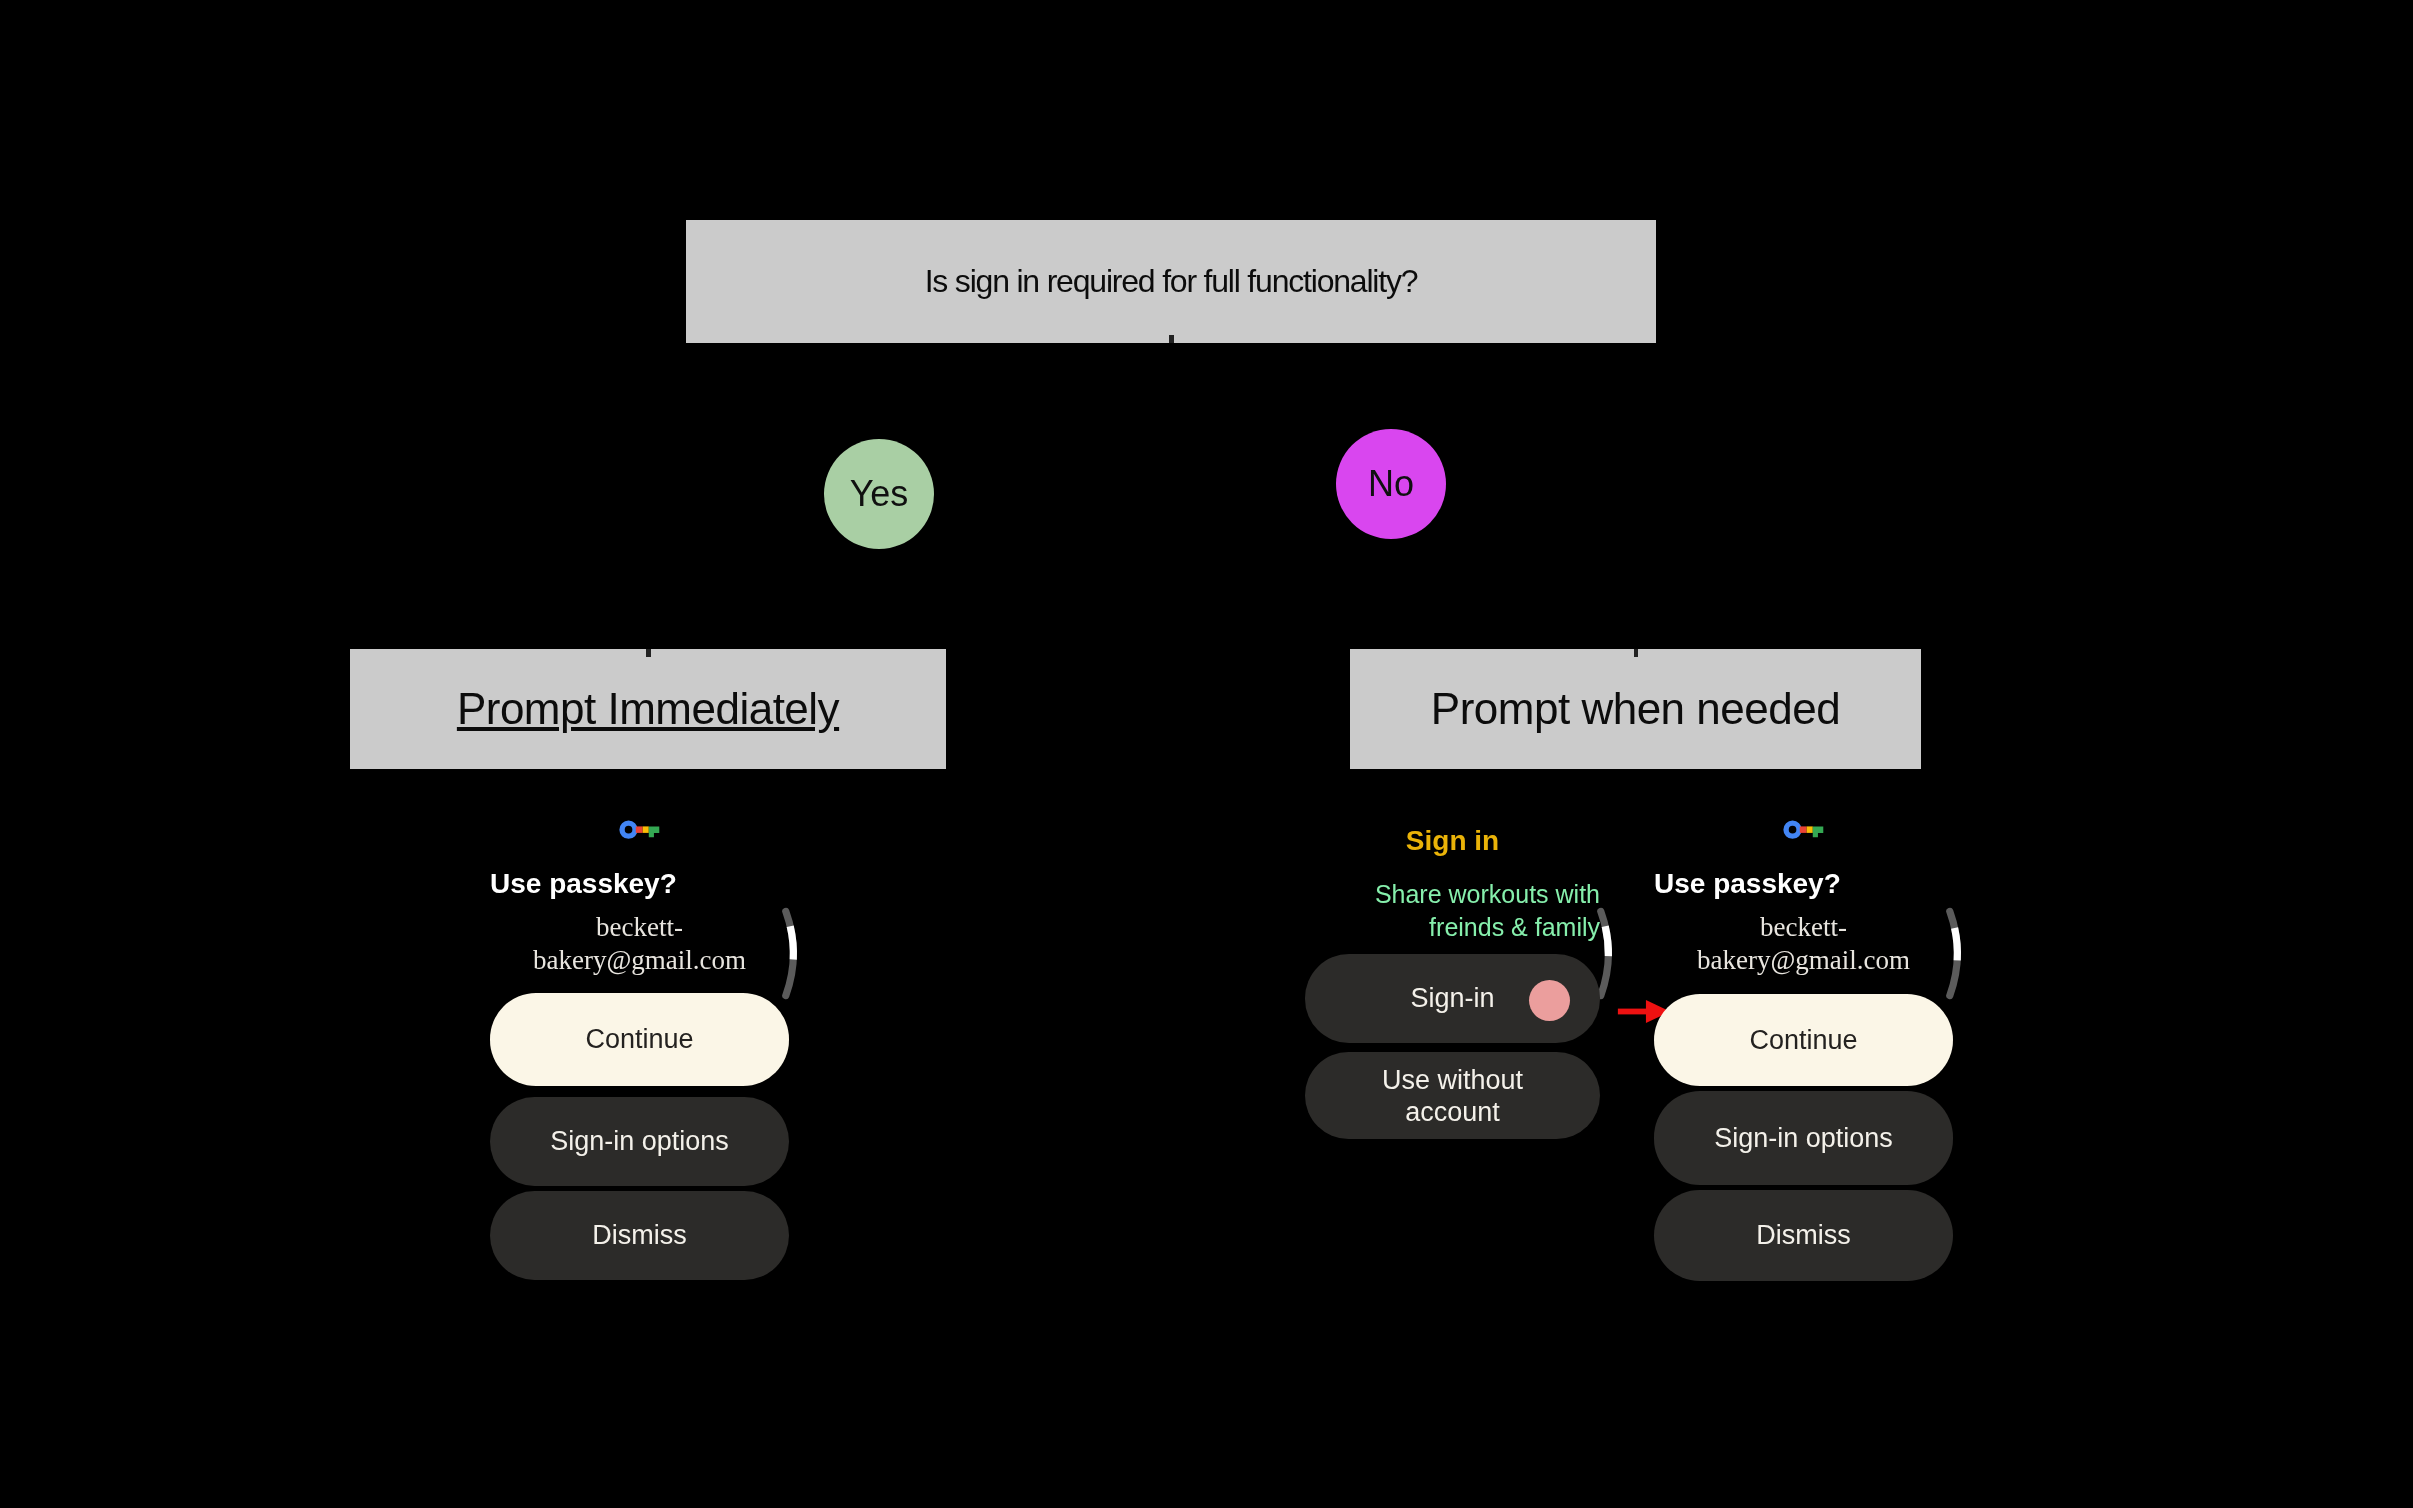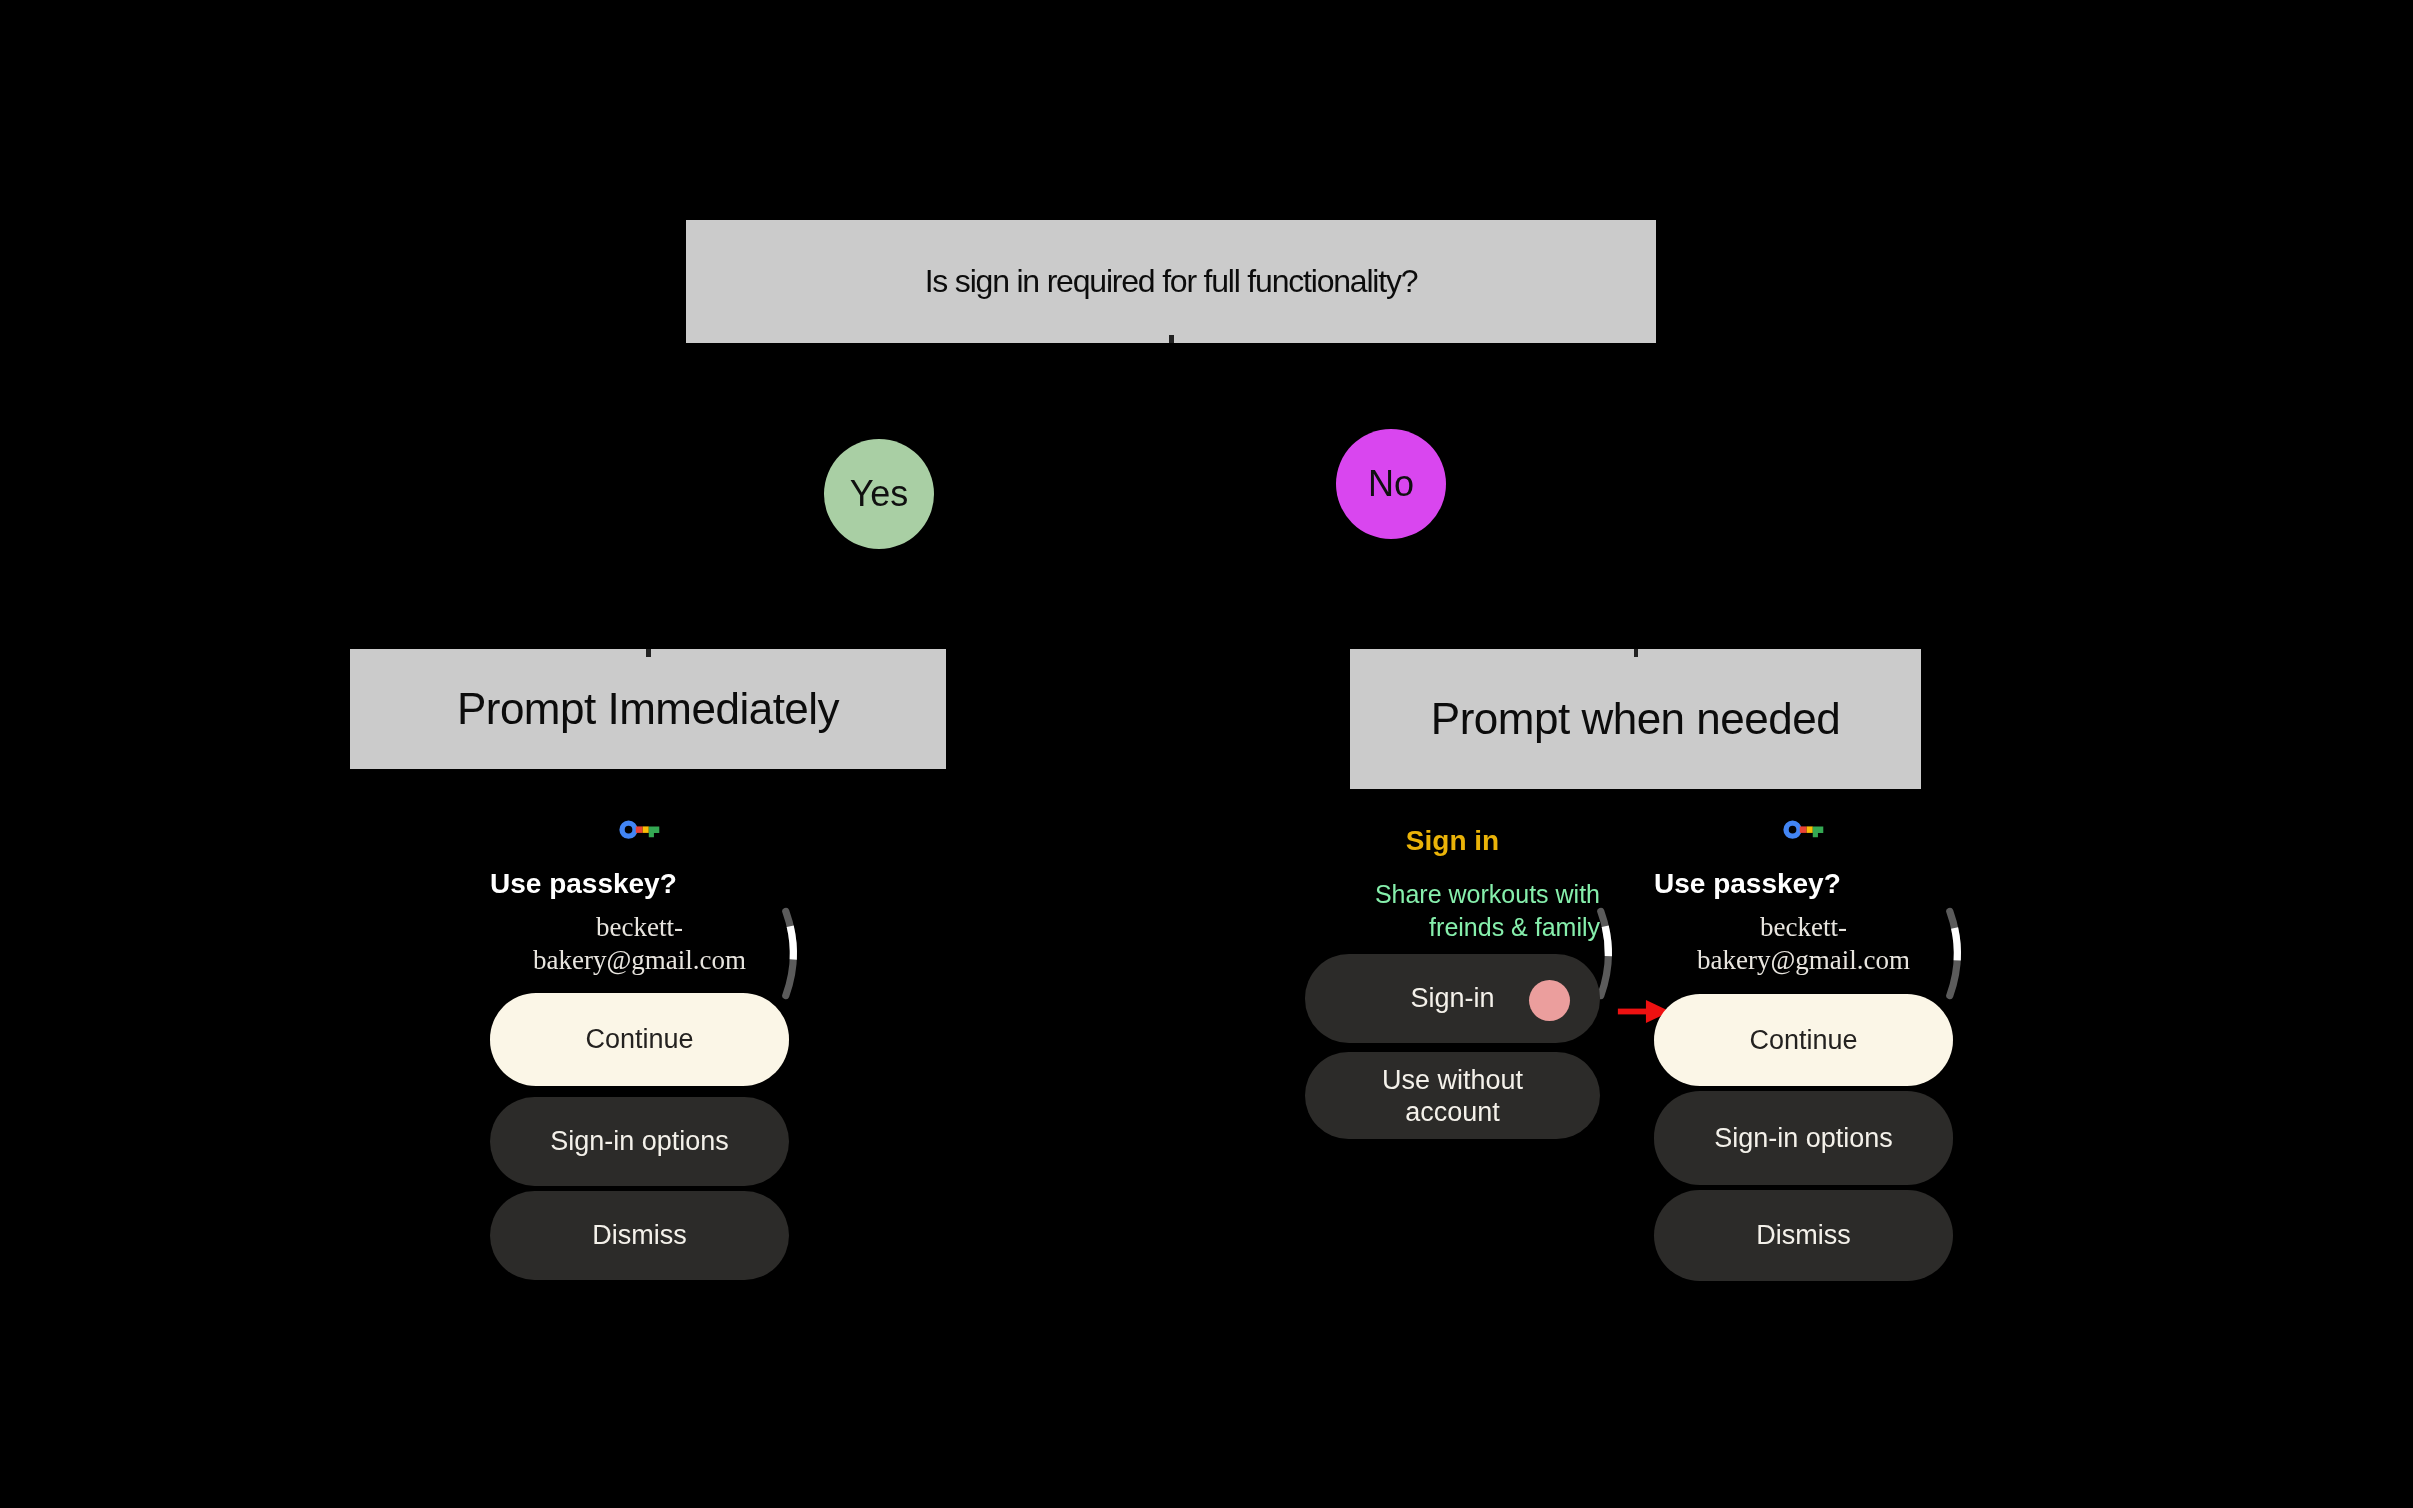--- a/index.html
+++ b/index.html
@@ -7,22 +7,22 @@
     position:relative; width:2414px; height:1508px; background:#000;
     overflow:hidden; font-family:"Liberation Sans", sans-serif;
   }
 
   
   .gray-box {
     position:absolute; background:#cbcbcb; color:#0c0c0c;
     display:flex; align-items:center; justify-content:center;
   }
   .title-box  { left:686px;  top:220px; width:970px; height:123px; font-size:32px; letter-spacing:-1.2px; }
-  .left-header  { left:350px;  top:649px; width:596px; height:120px; font-size:44px; letter-spacing:-0.5px; }
-  .right-header { left:1350px; top:649px; width:571px; height:140px; font-size:44px; letter-spacing:-0.5px;justify-content:center; }
+  .left-header  { left:350px;  top:649px; width:596px; height:120px; font-size:44px; letter-spacing:-0.5px;text-decoration:underline; }
+  .right-header { left:1350px; top:649px; width:571px; height:120px; font-size:44px; letter-spacing:-0.5px;justify-content:center; }
 
   .tick { position:absolute; width:4.8px; height:7.7px; background:#222; left:calc(50% - 1.9px); }
   .tick-bottom { bottom:0; }
   .tick-top    { top:0; }
 
   
   .node-circle {
     position:absolute; width:110px; height:110px; border-radius:50%;
     display:flex; align-items:center; justify-content:center;
     font-size:36px; color:#101010;

